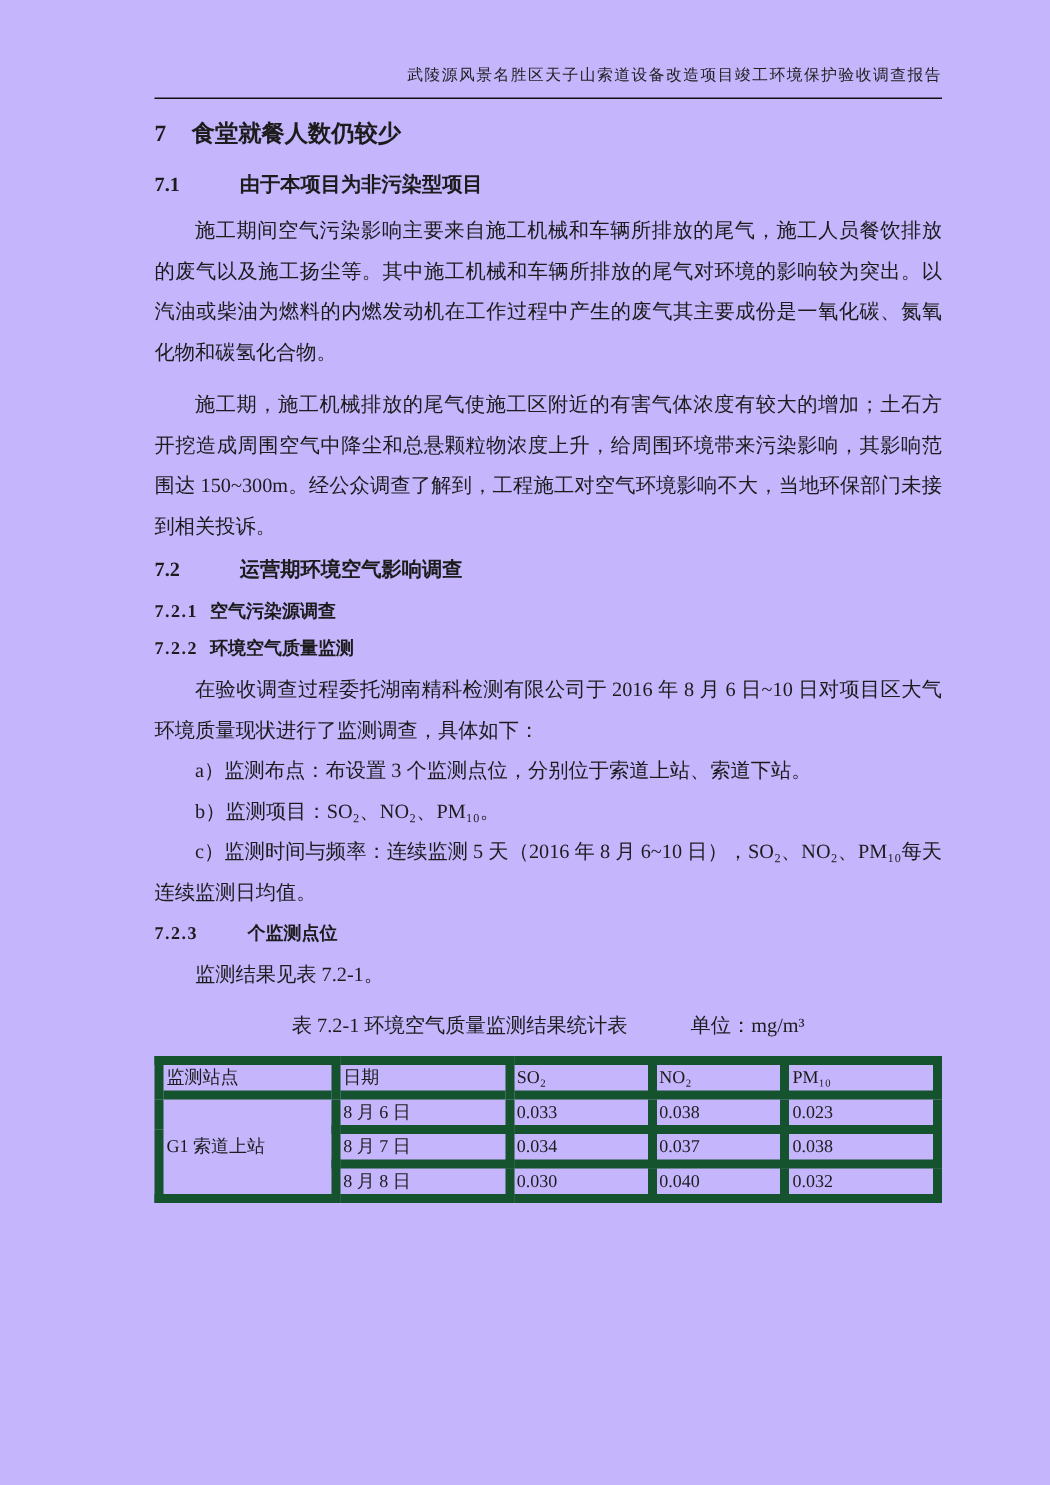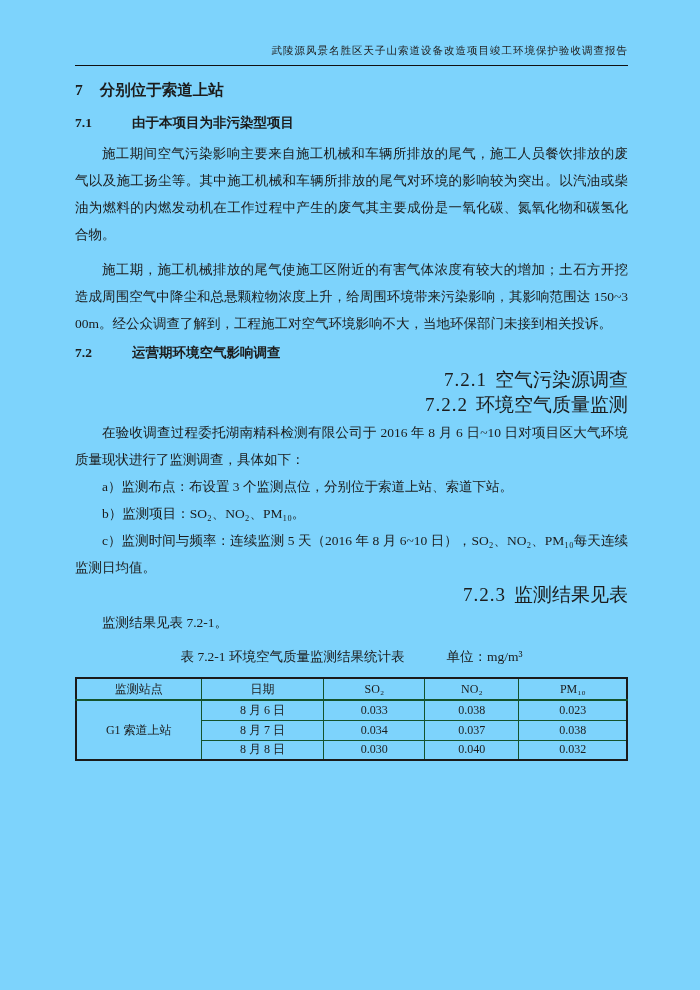--- a/index.html
+++ b/index.html
@@ -2,24 +2,25 @@
 <html><head>
 <meta charset="utf-8">
 <style>
   * { margin: 0; padding: 0; box-sizing: border-box; }
   html, body { background: #e8e8e8; }
   .page {
     position: relative;
     width: 700px;
     height: 990px;
     margin: 0 auto;
-    background: #7dd3fc;
+    background: #c4b5fd;
     color: #1c1c1c;
     font-family: "Liberation Serif", "DejaVu Serif", serif;
     overflow: hidden;
+    padding-left: 28px;
   }
   .content {
     padding: 44px 72px 0 75px;
   }
   
   .running-header {
     text-align: right;
     font-size: 10.5px;
     letter-spacing: 1px;
     line-height: 14px;
@@ -44,67 +45,66 @@
     font-weight: bold;
     line-height: 18px;
     font-family: "Liberation Sans", "DejaVu Sans", sans-serif;
     display: flex;
     gap: 32px;
   }
   .h2 .sec-num { margin-right: 8px; font-family: "Liberation Serif", serif; }
   .h2.sp1 { margin-top: 14px; }
   .h2.sp2 { margin-top: 7px; }
   .h3 {
-    font-size: 19px;
-    font-weight: normal;
+    font-size: 12px;
+    font-weight: bold;
     line-height: 18px;
     display: flex;
-    justify-content: flex-end;
   }
   .h3 .sec-num { margin-right: 8px; letter-spacing: 1px; }
   
   .para {
     margin-top: 8px;
     font-size: 13.5px;
     line-height: 27px;
     text-align: justify;
     text-indent: 2em;
     word-break: break-all;
   }
   .para.tight { margin-top: 5px; }
   .list-item {
     font-size: 13.5px;
     line-height: 27px;
     text-align: justify;
     text-indent: 2em;
     word-break: break-all;
   }
-  .h3.after-list { margin-top: 5px; }
+  .h3.after-list { margin-top: 5px; gap: 25px; }
   
   .table-caption-row {
     margin-top: 12px;
     display: flex;
     justify-content: center;
     align-items: baseline;
     gap: 42px;
     font-size: 13.5px;
     font-weight: normal;
     line-height: 18px;
   }
   
   table.data-table {
     margin-top: 11px;
     width: 100%;
     border-collapse: collapse;
     table-layout: fixed;
     font-size: 12px;
   }
   table.data-table th, table.data-table td {
-    border: 1px solid #14532d;
-    text-align: center;
+    border: 6px solid #14532d;
+    text-align: left;
     vertical-align: middle;
     height: 20px;
     padding: 0 2px;
     font-weight: normal;
   }
   table.data-table thead th {
     height: 22px;
     border-bottom-width: 2px;
   }
   table.data-table { border: 2px solid #1a1a1a; }
@@ -124,21 +124,21 @@
 <body>
 
 <div class="page">
   <div class="content">
 
     <div class="running-header">武陵源风景名胜区天子山索道设备改造项目竣工环境保护验收调查报告</div>
     <div class="header-rule"></div>
 
     <div class="h1">
       <span class="sec-num">7</span>
-      <span>分别位于索道上站</span>
+      <span>食堂就餐人数仍较少</span>
     </div>
 
     <div class="h2 sp1">
       <span class="sec-num">7.1</span>
       <span>由于本项目为非污染型项目</span>
     </div>
 
     <p class="para">施工期间空气污染影响主要来自施工机械和车辆所排放的尾气，施工人员餐饮排放的废气以及施工扬尘等。其中施工机械和车辆所排放的尾气对环境的影响较为突出。以汽油或柴油为燃料的内燃发动机在工作过程中产生的废气其主要成份是一氧化碳、氮氧化物和碳氢化合物。</p>
     <p class="para">施工期，施工机械排放的尾气使施工区附近的有害气体浓度有较大的增加；土石方开挖造成周围空气中降尘和总悬颗粒物浓度上升，给周围环境带来污染影响，其影响范围达 150~300m。经公众调查了解到，工程施工对空气环境影响不大，当地环保部门未接到相关投诉。</p>
 
@@ -159,21 +159,21 @@
     </div>
 
     <p class="para tight">在验收调查过程委托湖南精科检测有限公司于 2016 年 8 月 6 日~10 日对项目区大气环境质量现状进行了监测调查，具体如下：</p>
 
     <p class="list-item">a）监测布点：布设置 3 个监测点位，分别位于索道上站、索道下站。</p>
     <p class="list-item">b）监测项目：SO₂、NO₂、PM₁₀。</p>
     <p class="list-item">c）监测时间与频率：连续监测 5 天（2016 年 8 月 6~10 日），SO₂、NO₂、PM₁₀每天连续监测日均值。</p>
 
     <div class="h3 after-list">
       <span class="sec-num">7.2.3</span>
-      <span>监测结果见表</span>
+      <span>个监测点位</span>
     </div>
 
     <p class="para tight">监测结果见表 7.2-1。</p>
 
     <div class="table-caption-row">
       <span>表 7.2-1  环境空气质量监测结果统计表</span>
       <span>单位：mg/m³</span>
     </div>
 
     <table class="data-table">

